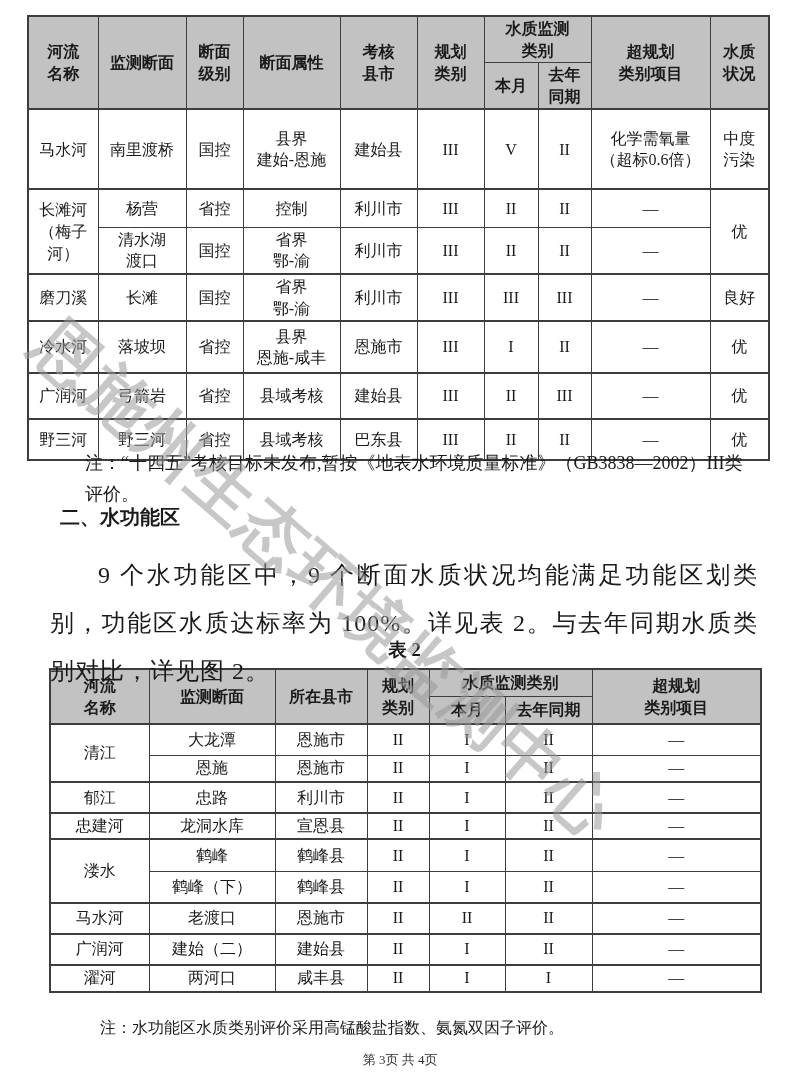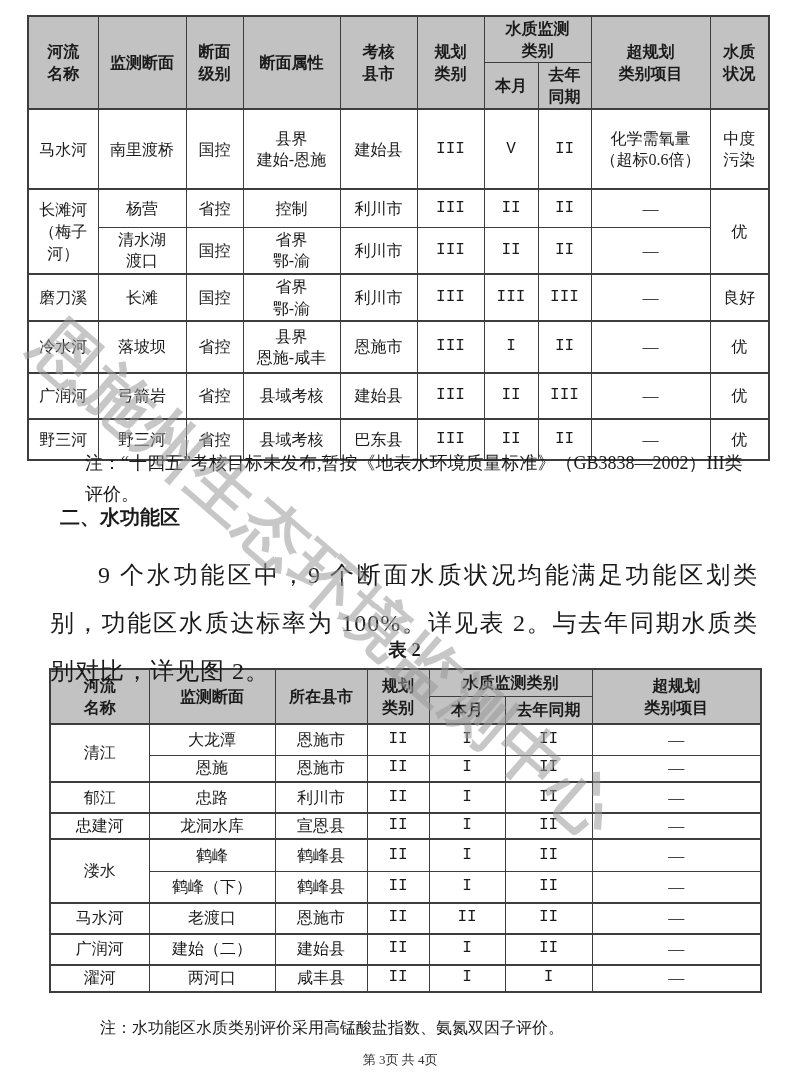--- a/index.html
+++ b/index.html
@@ -40,21 +40,21 @@
     vertical-align:middle;
     white-space:pre-line;
     line-height:1.35;
     padding:1px 2px;
     font-weight:normal;
   }
   th { background:#c2c2c2; font-weight:bold; }
   .t1 { left:27px; top:15px; width:741px; border:2px solid #3d3d3d; font-size:16px; }
   .t2 { left:49px; top:668px; width:711px; border:2px solid #3d3d3d; font-size:16px; }
   .tb { border-bottom-width:2px; }
-  .roman { font-family:Liberation Mono, monospace; }
+  .roman { font-family:Liberation Serif, serif; }
   
   .note1 {
     position:absolute; left:85px; top:448px; width:662px;
     font-size:18px; line-height:1.72; text-align:left; z-index:2;font-family:Liberation Serif, serif;
   }
   .heading2 {
     position:absolute; left:60px; top:504px;
     font-size:20px; font-weight:bold; z-index:2;
   }
   .para2 {

